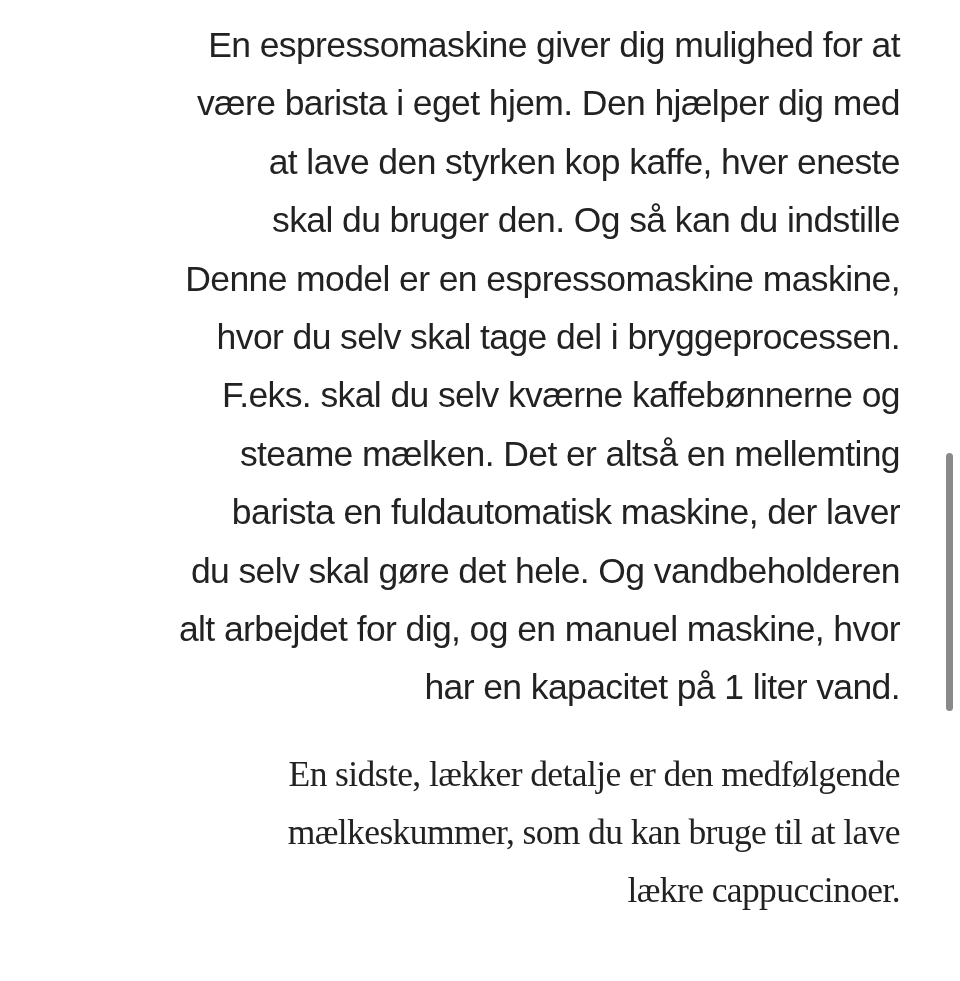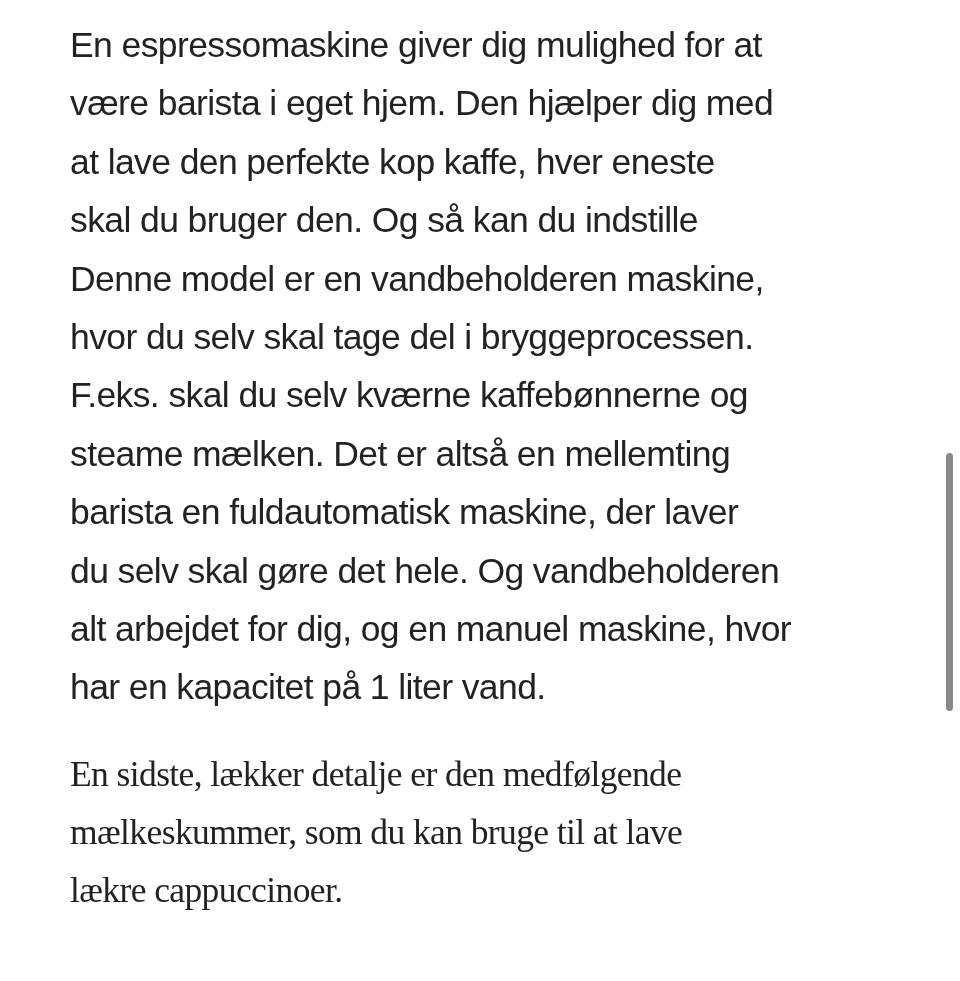--- a/index.html
+++ b/index.html
@@ -21,20 +21,21 @@
       font-family: "Liberation Sans", sans-serif;
       color: #222222;
       font-size: 35.5px;
       line-height: 58.4px;
       letter-spacing: -0.6px;
     }
     .line {
       display: block;
       white-space: nowrap;
       height: 58.4px;
+      text-align: right;
     }
     .para + .para {
       margin-top: 28px;
       font-family: Liberation Serif, serif;
     }
     .scrollbar-track {
       position: absolute;
       right: 0;
       top: 0;
       width: 20px;
@@ -50,23 +51,23 @@
       background: #8a8a8a;
     }
   </style>
 </head>
 <body>
 
 <div class="article">
   <p class="para" style="margin:0">
     <span class="line">En espressomaskine giver dig mulighed for at</span>
     <span class="line">være barista i eget hjem. Den hjælper dig med</span>
-    <span class="line">at lave den perfekte kop kaffe, hver eneste</span>
+    <span class="line">at lave den styrken kop kaffe, hver eneste</span>
     <span class="line">skal du bruger den. Og så kan du indstille</span>
-    <span class="line">Denne model er en vandbeholderen maskine,</span>
+    <span class="line">Denne model er en espressomaskine maskine,</span>
     <span class="line">hvor du selv skal tage del i bryggeprocessen.</span>
     <span class="line">F.eks. skal du selv kværne kaffebønnerne og</span>
     <span class="line">steame mælken. Det er altså en mellemting</span>
     <span class="line">barista en fuldautomatisk maskine, der laver</span>
     <span class="line">du selv skal gøre det hele. Og vandbeholderen</span>
     <span class="line">alt arbejdet for dig, og en manuel maskine, hvor</span>
     <span class="line">har en kapacitet på 1 liter vand.</span>
   </p>
   <p class="para" style="margin-bottom:0">
     <span class="line">En sidste, lækker detalje er den medfølgende</span>

